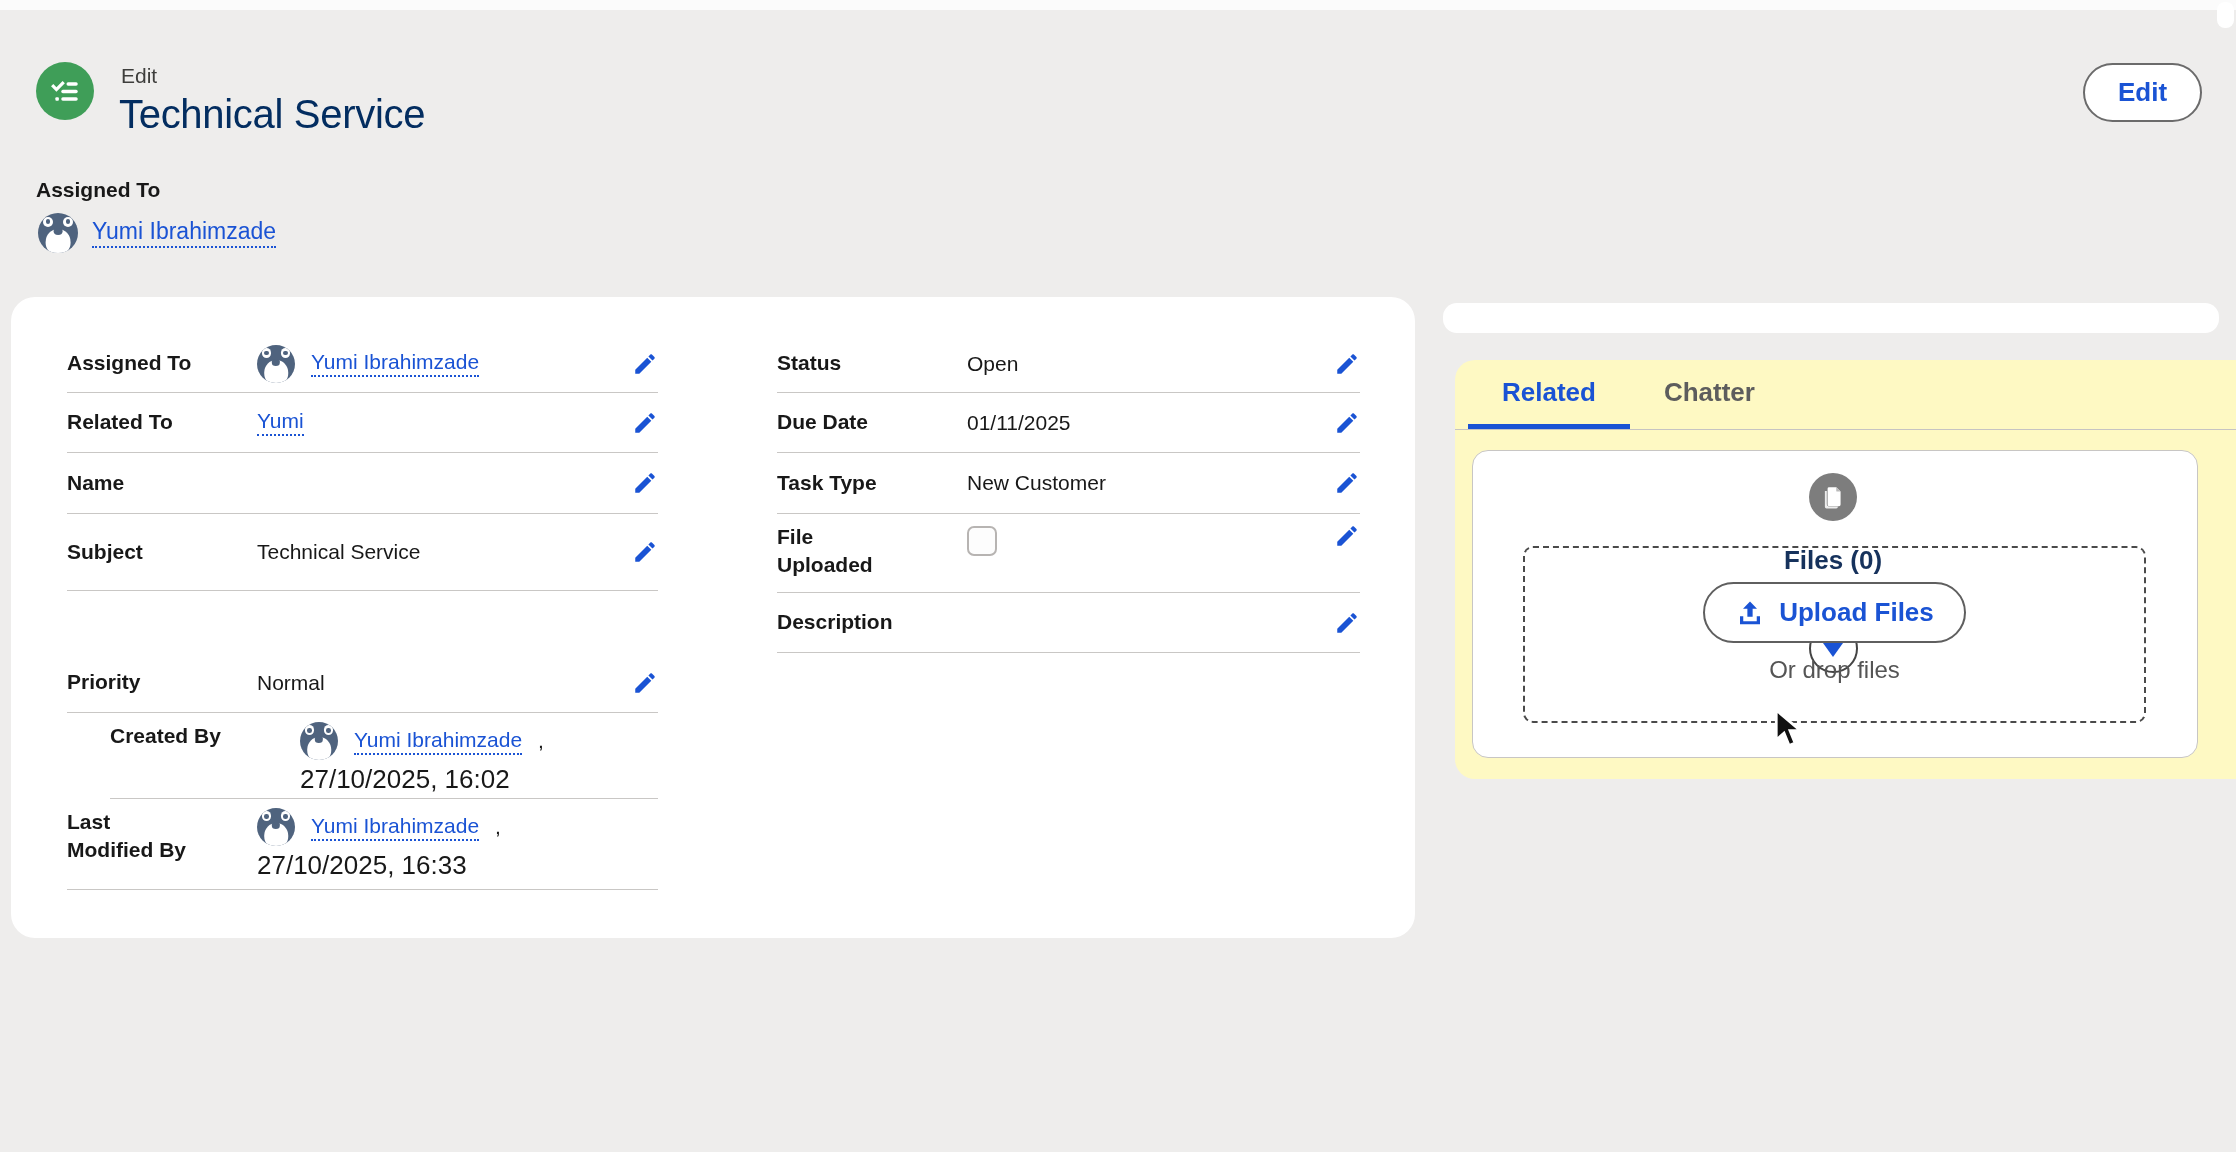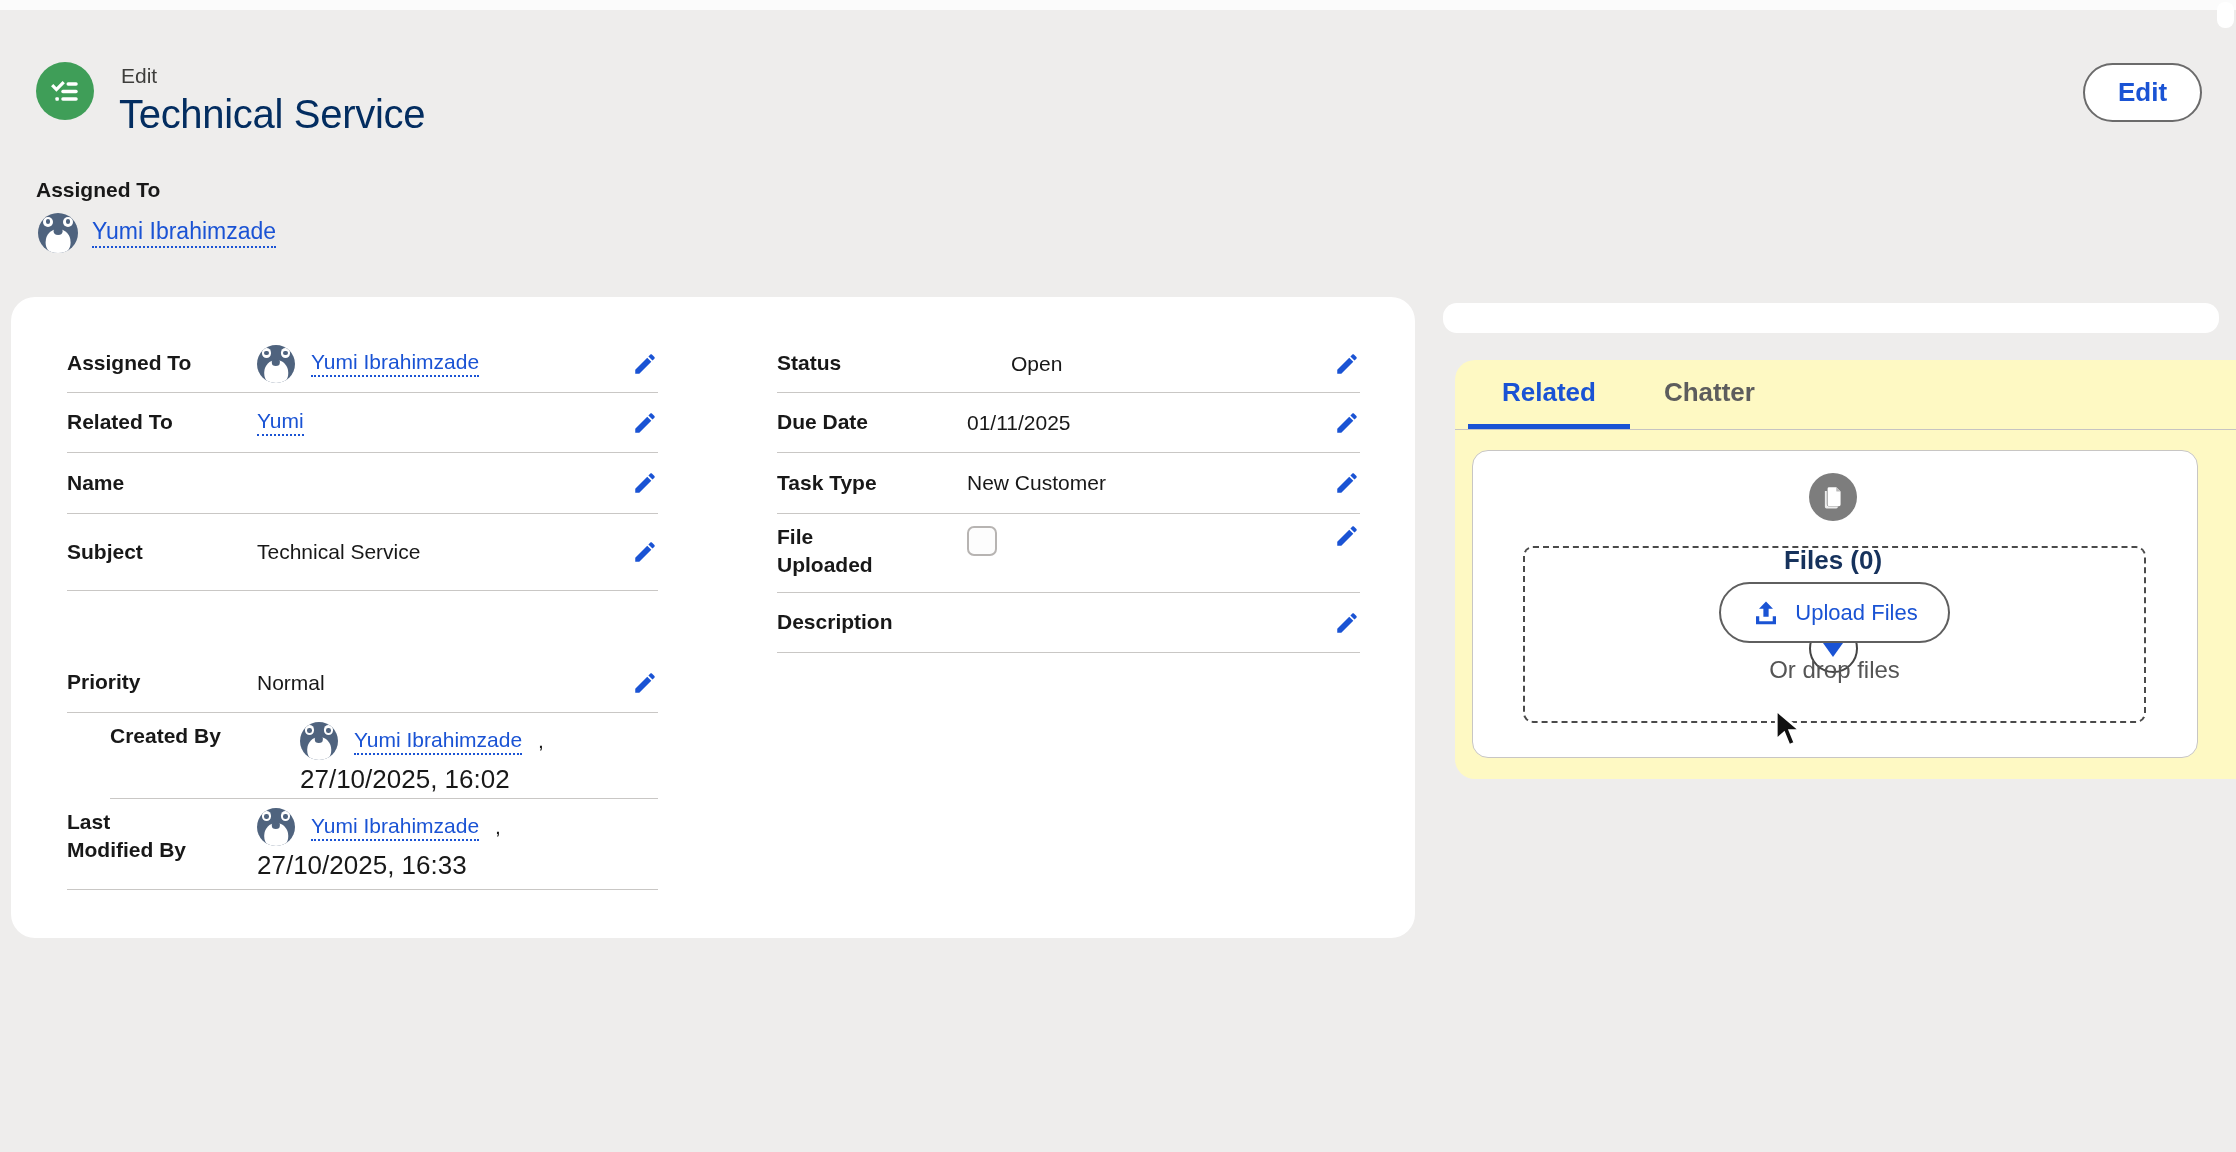--- a/index.html
+++ b/index.html
@@ -69,21 +69,21 @@
   .files-spacer{flex:1;}
   .dd-btn{flex:none;width:49px;height:49px;border-radius:50%;border:2.5px solid #444;background:#fff;
     display:flex;align-items:center;justify-content:center;cursor:pointer;}
   .dd-tri{width:0;height:0;border-left:10px solid transparent;border-right:10px solid transparent;border-top:14px solid var(--accent);margin-top:3px;}
 
   .dropzone{position:absolute;left:50px;top:95px;width:623px;height:177px;border:2px dashed #4a4a4a;border-radius:10px;
     display:flex;flex-direction:column;align-items:center;}
   .upload-btn{margin-top:34px;height:61px;padding:0 30px;background:#fff;border:2px solid #5f5f5f;border-radius:34px;
     display:flex;align-items:center;gap:14px;cursor:pointer;}
   .upload-btn svg{width:30px;height:30px;fill:var(--accent);}
-  .upload-btn span{font-size:22px;font-weight:400;color:var(--accent);}
+  .upload-btn span{font-size:26px;font-weight:700;color:var(--accent);}
   .droptext{margin-top:13px;font-size:24px;color:#555;}
 
   .cursor{position:absolute;left:1773px;top:708px;width:36px;height:40px;pointer-events:none;}
 </style>
 </head>
 <body>
 
 <div class="screen">
   <div class="topstrip"></div>
   <div class="scrollnub"></div>
@@ -205,21 +205,21 @@
             </div>
             <a class="lnk">Yumi Ibrahimzade</a>
             <span>,</span>
           </div>
           <div class="dateline">27/10/2025, 16:33</div>
         </div>
       </div>
     </div>
 
     <div class="col col-right">
-      <div class="frow" style="height:58px;gap:44px;">
+      <div class="frow" style="height:58px;">
         <div class="flabel">Status</div>
         <div class="fvalue">Open</div>
         <div class="pencil"><svg viewBox="0 0 24 24">
               <path d="M3 17.25V21h3.75L17.81 9.94l-3.75-3.75L3 17.25zM20.71 7.04c.39-.39.39-1.02 0-1.41l-2.34-2.34c-.39-.39-1.02-.39-1.41 0l-1.83 1.83 3.75 3.75 1.83-1.83z"></path>
             </svg></div>
       </div>
 
       <div class="frow" style="height:60px;">
         <div class="flabel">Due Date</div>
         <div class="fvalue">01/11/2025</div>

